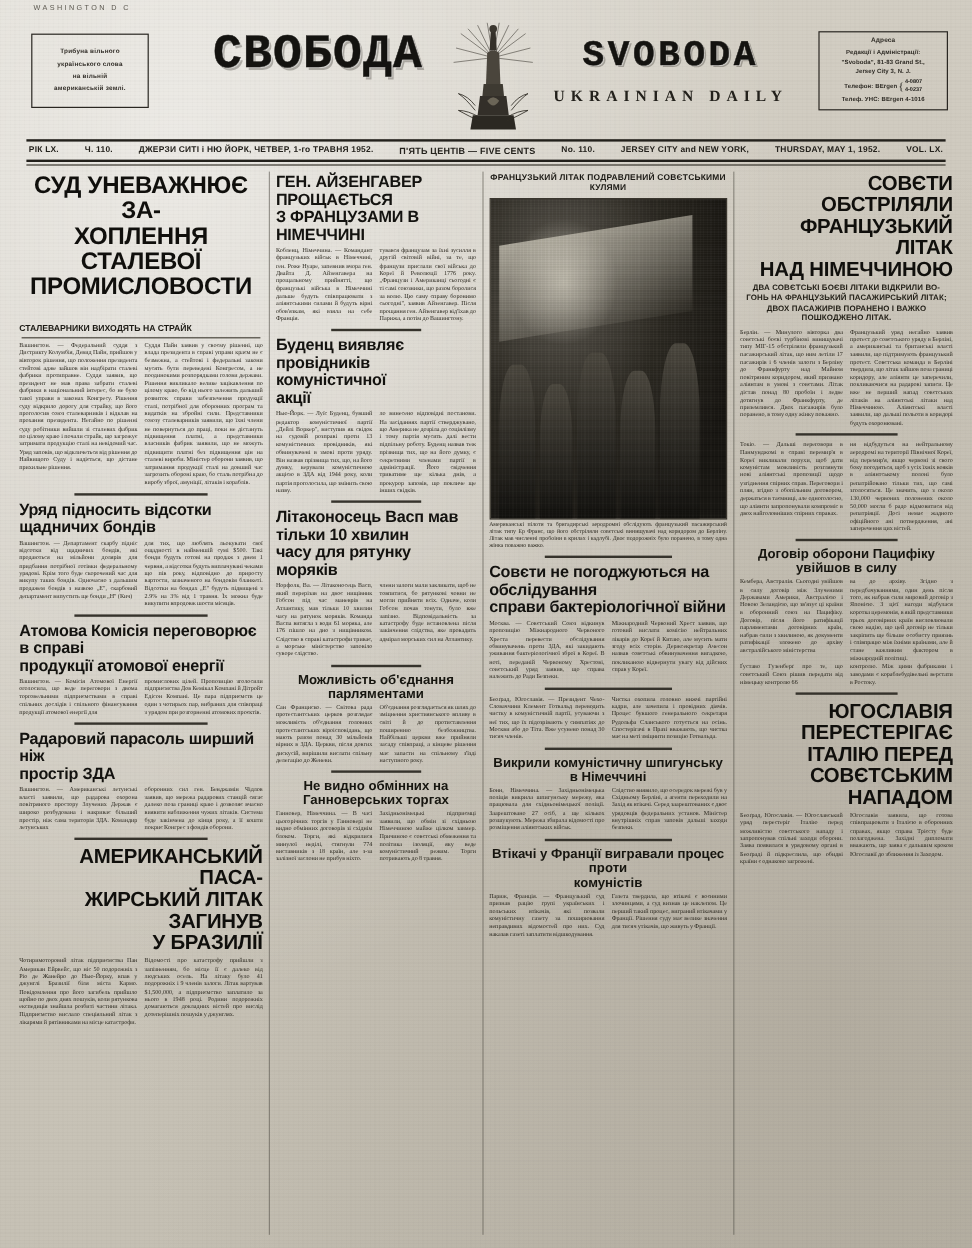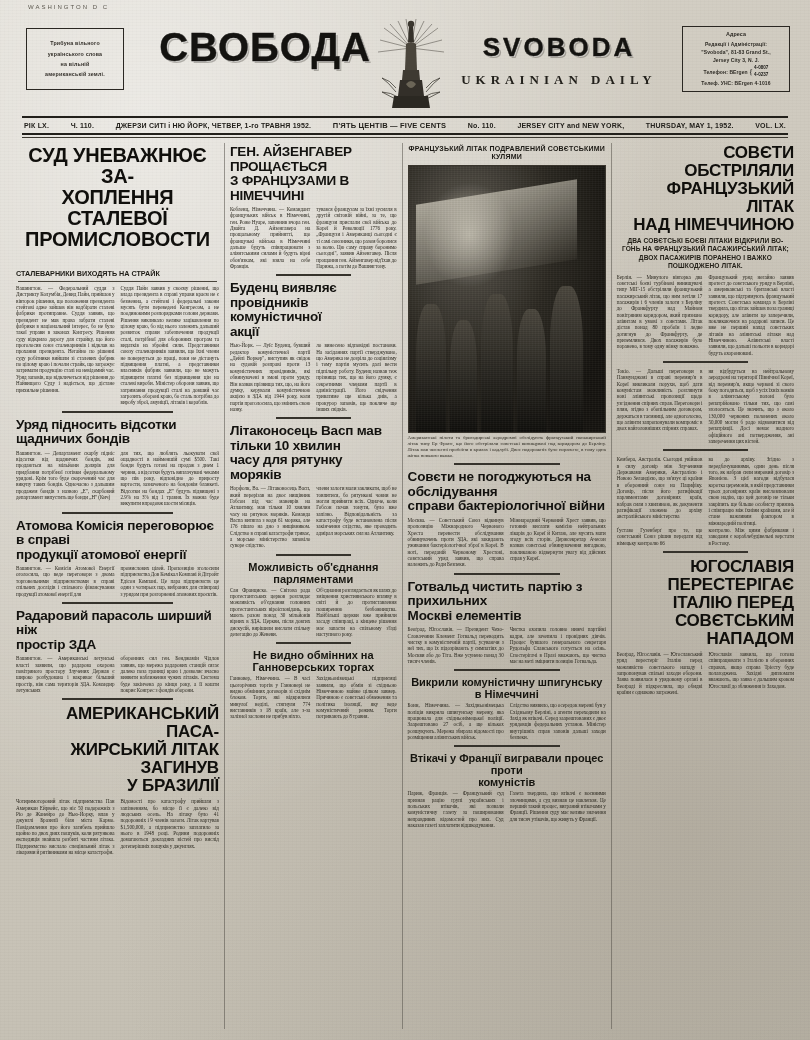--- a/index.html
+++ b/index.html
@@ -61,27 +61,27 @@
   .brace{font-size:9px;line-height:6px;}
   .phonenums{font-family:"Liberation Sans",sans-serif;font-size:4.6px;font-weight:700;line-height:1.5;text-align:left;}
 
   .title-left{
     position:absolute;left:136px;top:12px;width:250px;text-align:center;
   }
   .title-right{
     position:absolute;left:430px;top:12px;width:250px;text-align:center;
   }
   .bigname{
-    font-family:Liberation Sans, sans-serif;
+    font-family:Liberation Mono, monospace;
     font-weight:700;font-size:40px;letter-spacing:1px;line-height:42px;
     color:#141310;
     -webkit-text-stroke:.4px #141310;
     text-shadow:1px 1px 0 rgba(255,255,255,.45), 2px 2px 0 rgba(40,36,30,.30);
   }
-  .bigname.lat{font-size:26px;letter-spacing:3px;}
+  .bigname.lat{font-size:30px;letter-spacing:3px;}
   .subname{
     font-family:"Liberation Serif",serif;
     font-size:15px;font-style:italic;font-weight:700;color:#23211c;
     letter-spacing:.5px;margin-top:4px;
   }
   .subname.lat{font-style:normal;letter-spacing:5px;font-size:13px;}
 
   .emblem{
     position:absolute;left:372px;top:4px;width:70px;height:92px;
   }
@@ -429,22 +429,20 @@
 справи бактеріологічної війни</div>
           <div class="body">
             <div class="half txt">Москва. — Совєтський Союз відкинув пропозицію Міжнародного Червоного Хреста перевести обслідування обвинувачень проти ЗДА, які закидають уживання бактеріологічної зброї в Кореї. В ноті, переданій Червоному Хрестові, совєтський уряд заявив, що справа належить до Ради Безпеки.</div>
             <div class="half txt">Міжнародний Червоний Хрест заявив, що готовий вислати комісію нейтральних лікарів до Кореї й Китаю, але мусить мати згоду всіх сторін. Держсекретар Ачесон назвав совєтські обвинувачення вигадкою, покликаною відвернути увагу від дійсних справ у Кореї.</div>
           </div>
         </div>
 
         <div class="hrule short"></div>
 
         <div>
-          <div class="hl-md" style="white-space:pre-line">Готвальд чистить партію з прихильних
-Москві елементів</div>
           <div class="body">
             <div class="half txt">Беоґрад, Югославія. — Президент Чехо-Словаччини Клемент Готвальд переводить чистку в комуністичній партії, усуваючи з неї тих, що їх підозрівають у симпатіях до Москви або до Тіта. Вже усунено понад 30 тисяч членів.</div>
             <div class="half txt">Чистка охопила головно нижчі партійні кадри, але зачепила і провідних діячів. Процес бувшого генерального секретаря Рудольфа Сланського готується на осінь. Спостерігачі в Празі вважають, що чистка має на меті зміцнити позицію Готвальда.</div>
           </div>
         </div>
 
         <div class="hrule short"></div>
 
         <div>
           <div class="hl-sm" style="white-space:pre-line">Викрили комуністичну шпигунську в Німеччині</div>
@@ -489,20 +487,21 @@
         <div>
           <div class="body">
             <div class="half txt">Токіо. — Дальші переговори в Панмунджомі в справі перемир'я в Кореї викликали порухи, щоб дати комуністам можливість розглянути нові аліянтські пропозиції щодо узгіднення спірних справ. Переговори і плян, згідно з обопільним договором, держаться в таємниці, але одноголосно, що аліянти запропонували компроміс в двох найголовніших спірних справах.</div>
             <div class="half txt">ня відбудуться на нейтральному аеродромі на території Північної Кореї, від перемир'я, якщо червоні зі свого боку погодяться, щоб з усіх їхніх вояків в аліянтському полоні було репатрійовано тільки тих, що самі зголосяться. Це значить, що з около 130,000 червоних полонених около 50,000 могли б радо відмовитися від репатріяції. Досі немає жадного офіційного ані потвердження, ані заперечення цих вістей.</div>
           </div>
         </div>
 
         <div class="hrule short"></div>
 
         <div>
+          <div class="hl-sm" style="white-space:pre-line">Договір оборони Пацифіку увійшов в силу</div>
           <div class="body">
             <div class="half txt">Кембера, Австралія. Сьогодні увійшов в силу договір між Злученими Державами Америки, Австралією і Новою Зеландією, що зв'язує ці країни в оборонний союз на Пацифіку. Договір, після його ратифікації парляментами договірних країн, набрав сили з хвилиною, як документи ратифікації зложено до архіву австралійського міністерства</div>
             <div class="half txt">ва до архіву. Згідно з передбачуваннями, один день після того, як набрав сили мировий договір з Японією. З цієї нагоди відбулася коротка церемонія, в якій представники трьох договірних країн висловлювали свою надію, що цей договір не тільки закріпить ще більше особисту приязнь і співпрацю між їхніми країнами, але й стане важливим фактором в міжнародній політиці.</div>
           </div>
         </div>
 
         <div>
           <div class="body">
             <div class="half txt">Ґуставо Гузенберґ про те, що совєтський Союз рішив передати від німецьку контролю 66</div>
             <div class="half txt">контролю. Між цими фабриками і заводами є кораблебудівельні верстати в Ростоку.</div>

